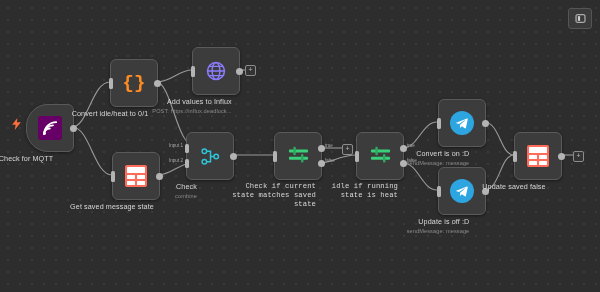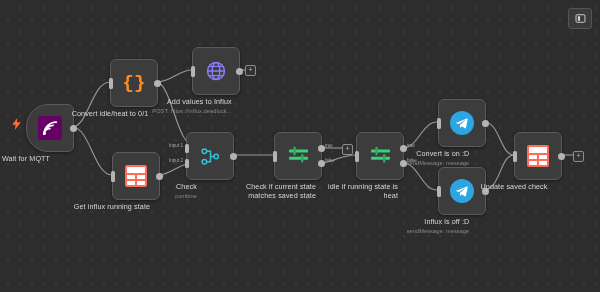--- a/index.html
+++ b/index.html
@@ -59,21 +59,21 @@
     top: 50px;
     left: 50%;
     transform: translateX(-50%);
     white-space: nowrap;
     color: #d8d8d8;
     font-size: 7.2px;
     line-height: 9px;
     text-align: right;
     letter-spacing: .1px;
   }
-  .node-label.two-line { white-space: normal; width: 84px; }
+  .node-label.two-line { white-space: normal; width: 84px; font-family: Liberation Mono, monospace; }
   .node-sub {
     display: block;
     color: #8a8a8a;
     font-size: 5.6px;
     line-height: 8px;
     margin-top: .5px;
   }
 
   
   .port {
@@ -215,21 +215,21 @@
       <div class="mqtt-badge">
         <svg width="17" height="17" viewBox="0 0 24 24">
           <path d="M3 20a17 17 0 0 1 17-17" fill="none" stroke="#fff" stroke-width="2.6" stroke-linecap="round"></path>
           <path d="M3 20a12.5 12.5 0 0 1 12.5-12.5" fill="none" stroke="#fff" stroke-width="2.6" stroke-linecap="round"></path>
           <path d="M3 20a8 8 0 0 1 8-8" fill="none" stroke="#fff" stroke-width="2.6" stroke-linecap="round"></path>
           <circle cx="4.2" cy="19.2" r="1.5" fill="#fff"></circle>
         </svg>
       </div>
       <span class="port out"></span>
     </div>
-    <div class="node-label">Wait for MQTT</div>
+    <div class="node-label">Check for MQTT</div>
   </div>
 
   <svg style="position:absolute; left:12px; top:118px;" width="9" height="12" viewBox="0 0 10 14">
     <path d="M6 0 L0 8 H4 L3 14 L10 5 H5.5 Z" fill="#ff6d3a"></path>
   </svg>
 
   <div class="node" style="left:110px; top:59px;">
     <div class="node-box">
       <span class="ic ic-braces">{}</span>
       <span class="port in"></span>
@@ -243,21 +243,21 @@
       <div class="sheet-badge">
         <i class="hdr"></i>
           <i></i>
           <i></i>
           <i></i>
           <i></i>
       </div>
       <span class="port in"></span>
       <span class="port out"></span>
     </div>
-    <div class="node-label">Get influx running state</div>
+    <div class="node-label">Get saved message state</div>
   </div>
 
   <div class="node" style="left:192px; top:47px;">
     <div class="node-box">
       <svg width="22" height="22" viewBox="0 0 24 24">
         <circle cx="12" cy="12" r="9.2" fill="none" stroke="#8b7dff" stroke-width="1.7"></circle>
         <ellipse cx="12" cy="12" rx="4.2" ry="9.2" fill="none" stroke="#8b7dff" stroke-width="1.5"></ellipse>
         <path d="M2.9 12h18.2M4.4 7h15.2M4.4 17h15.2" stroke="#8b7dff" stroke-width="1.4" fill="none"></path>
       </svg>
       <span class="port in"></span>
@@ -345,34 +345,34 @@
     <div class="node-box">
       <div class="tg-badge">
         <svg width="14" height="14" viewBox="0 0 24 24">
           <path d="M2.3 11.6 20.4 4.3c.9-.33 1.66.22 1.37 1.56l-3.08 14.5c-.24 1.1-.9 1.37-1.82.85l-5.04-3.72-2.43 2.34c-.27.27-.5.5-1.02.5l.36-5.14L17.1 7.6c.4-.36-.09-.56-.62-.2L6.9 13.6l-4.33-1.35c-.94-.3-.96-.94.19-1.39z" fill="#ffffff"></path>
         </svg>
       </div>
       <span class="port in"></span>
       <span class="port out"></span>
     </div>
     <div class="node-label">
-      <span>Influx is off :D</span>
+      <span>Update is off :D</span>
       <span class="node-sub">sendMessage: message</span>
     </div>
   </div>
 
   <div class="node" style="left:514px; top:132px;">
     <div class="node-box">
       <div class="sheet-badge">
         <i class="hdr"></i>
           <i></i>
           <i></i>
           <i></i>
           <i></i>
       </div>
       <span class="port in"></span>
       <span class="port out"></span>
     </div>
-    <div class="node-label">Update saved check</div>
+    <div class="node-label">Update saved false</div>
   </div>
   <div class="stub" style="left:573px; top:151px;">+</div>
 
 </div>
 
 </body></html>

